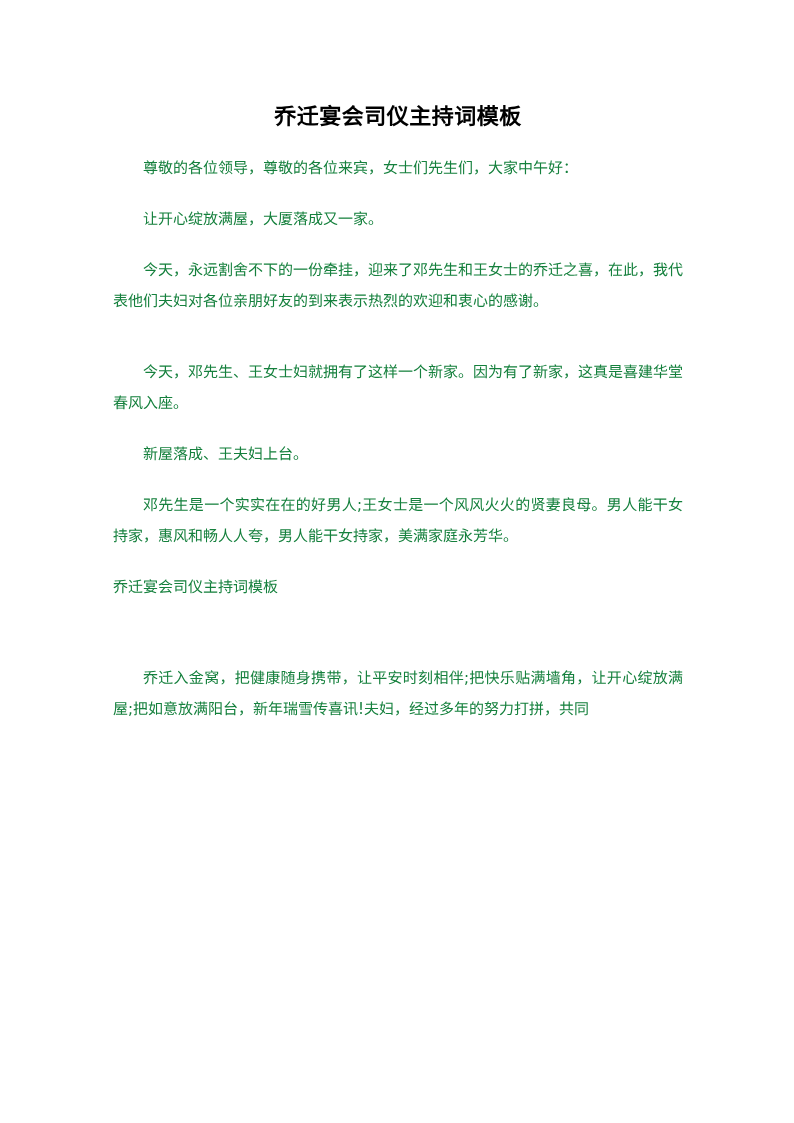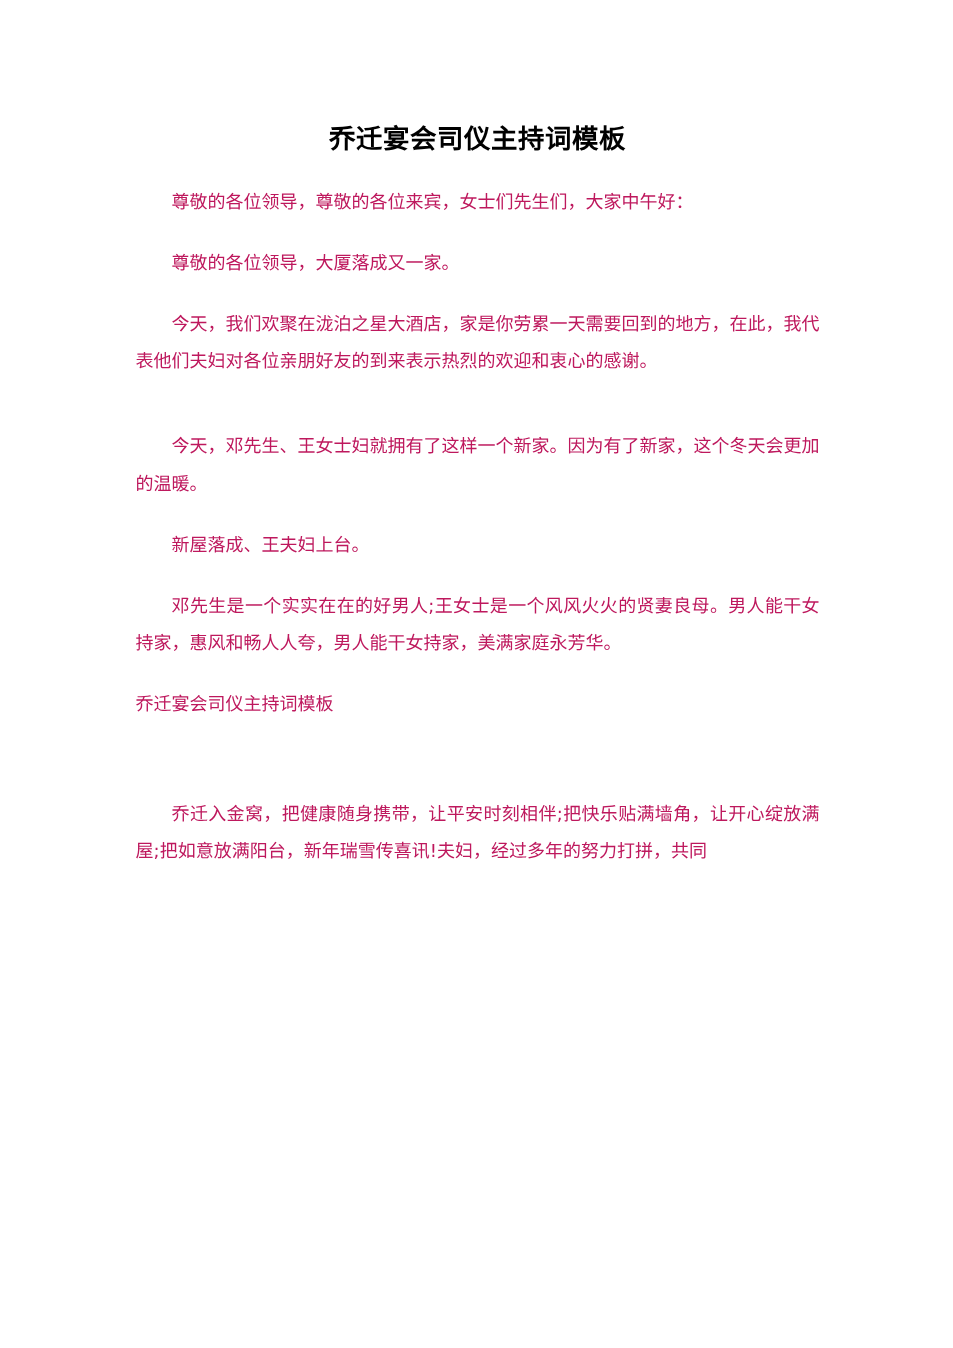--- a/index.html
+++ b/index.html
@@ -38,21 +38,21 @@
     padding-top: 103px;
     color: #000000;
   }
 
   .para {
     font-size: 15px;
     line-height: 31px;
     margin: 0;
     text-align: justify;
     text-justify: inter-ideograph;
-    color: #be185d;
+    color: #15803d;
     word-break: break-all;
   }
 
   .para.indent {
     text-indent: 2em;
   }
 
   .para.noindent {
     text-indent: 0;
   }
@@ -72,29 +72,29 @@
 <div class="page">
   <div class="content">
 
     <h1 class="doc-title" id="title-el">乔迁宴会司仪主持词模板</h1>
 
     <div class="gap-title"></div>
 
     <p class="para indent">尊敬的各位领导，尊敬的各位来宾，女士们先生们，大家中午好：</p>
     <div class="gap-para"></div>
 
-    <p class="para indent">尊敬的各位领导，大厦落成又一家。</p>
+    <p class="para indent">让开心绽放满屋，大厦落成又一家。</p>
     <div class="gap-para"></div>
 
-    <p class="para indent">今天，我们欢聚在泷泊之星大酒店，家是你劳累一天需要回到的地方，在此，我代表他们夫妇对各位亲朋好友的到来表示热烈的欢迎和衷心的感谢。</p>
+    <p class="para indent">今天，永远割舍不下的一份牵挂，迎来了邓先生和王女士的乔迁之喜，在此，我代表他们夫妇对各位亲朋好友的到来表示热烈的欢迎和衷心的感谢。</p>
     <div class="gap-para"></div>
 
     <div class="gap-para"></div>
 
-    <p class="para indent">今天，邓先生、王女士妇就拥有了这样一个新家。因为有了新家，这个冬天会更加的温暖。</p>
+    <p class="para indent">今天，邓先生、王女士妇就拥有了这样一个新家。因为有了新家，这真是喜建华堂春风入座。</p>
     <div class="gap-para"></div>
 
     <p class="para indent">新屋落成、王夫妇上台。</p>
     <div class="gap-para"></div>
 
     <p class="para indent">邓先生是一个实实在在的好男人;王女士是一个风风火火的贤妻良母。男人能干女持家，惠风和畅人人夸，男人能干女持家，美满家庭永芳华。</p>
     <div class="gap-para"></div>
 
     <p class="para noindent">乔迁宴会司仪主持词模板</p>
     <div class="gap-para"></div>

